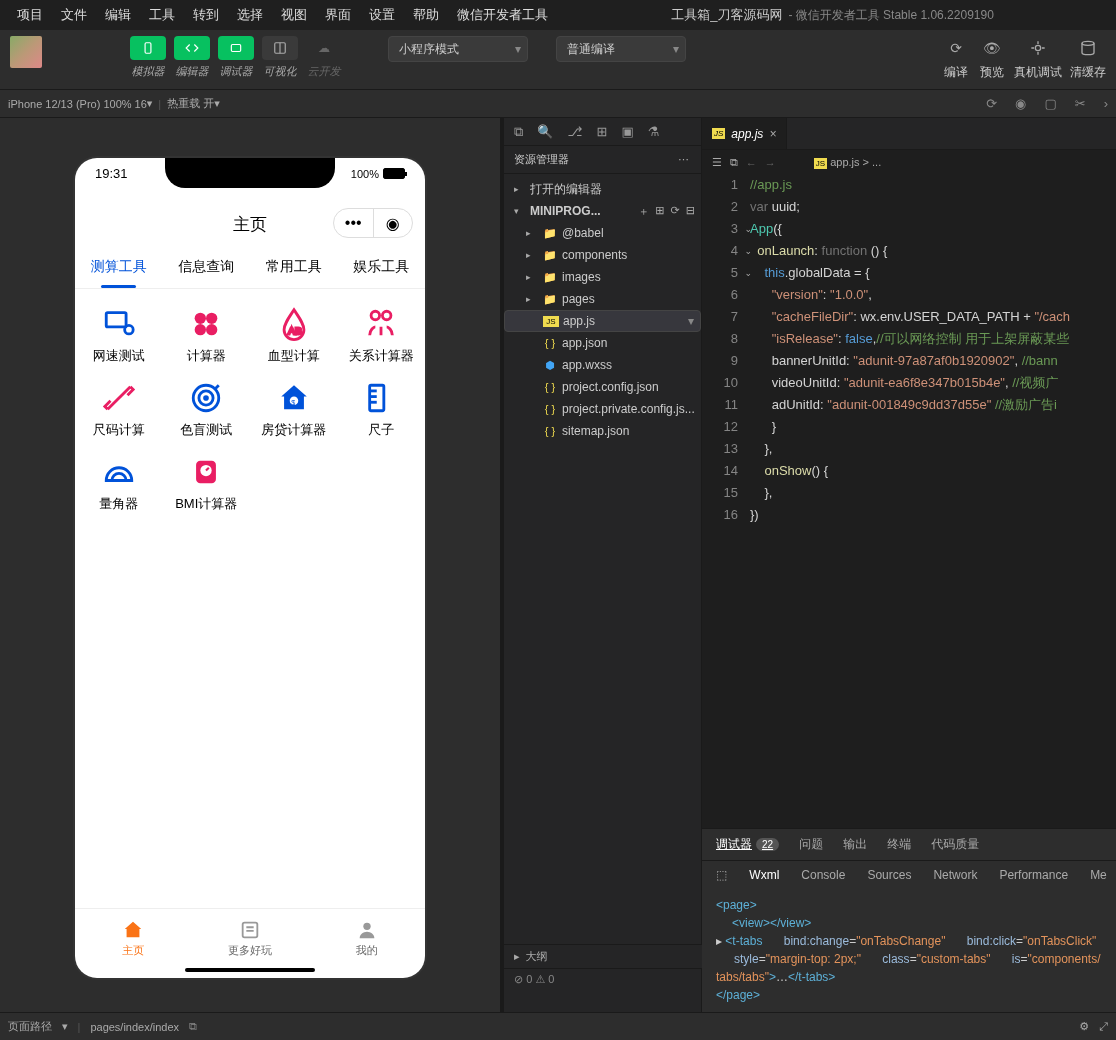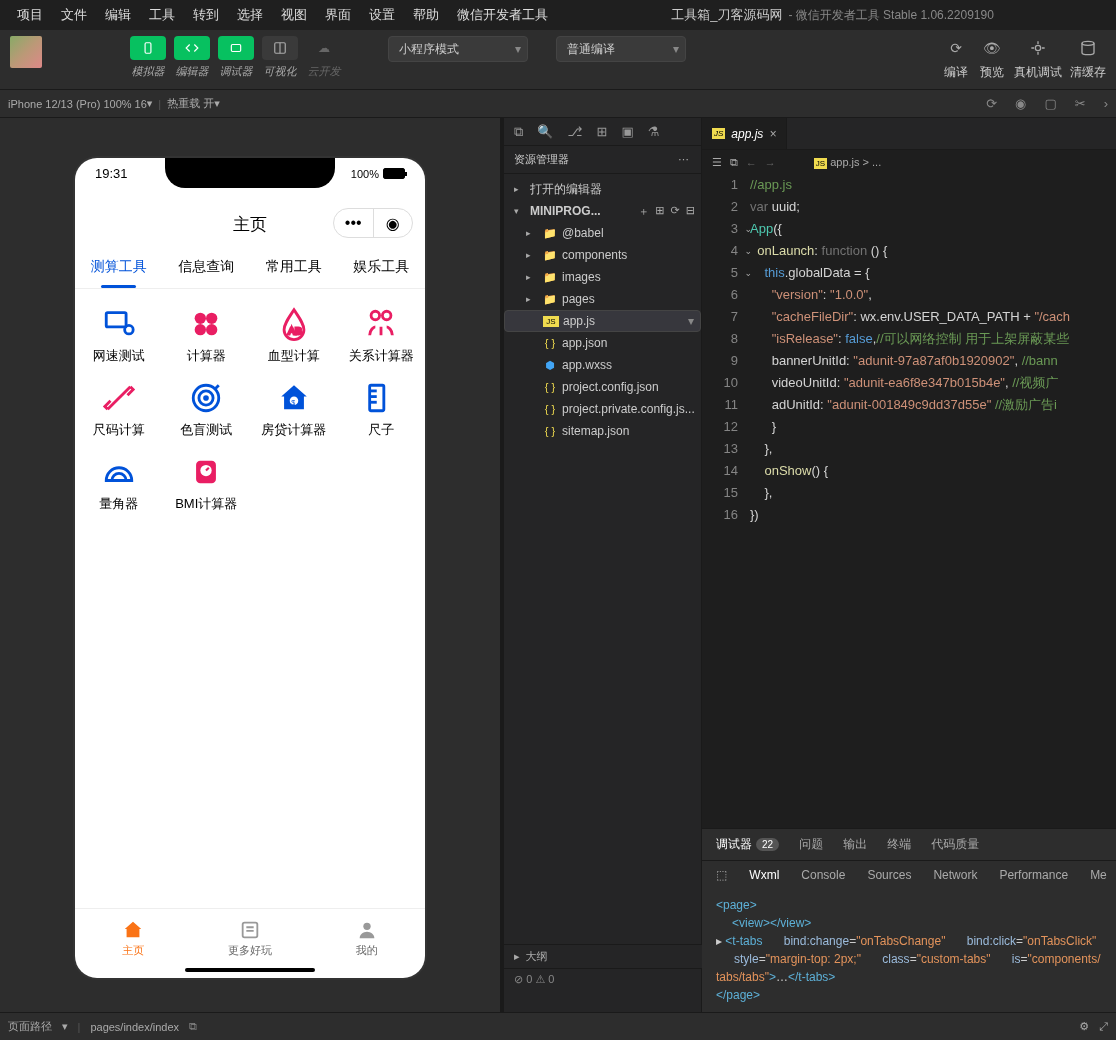--- a/index.html
+++ b/index.html
@@ -84,21 +84,21 @@
 .codewrap { display:flex; font-family: Consolas, monospace; font-size:13px; line-height:22px; }
 .gut { width: 48px; text-align:right; padding-right:12px; color:#858585; user-select:none; position:relative; }
 .gut .fold { position:absolute; right:-2px; color:#aaa; font-size:9px; }
 .code { white-space:pre; color:#d4d4d4; flex:1; overflow:hidden; }
 .kw { color:#737373;margin-top:24px; } .fn { color:#dcdcaa; } .str { color:#ce9178; }
 .cm { color:#6a9955; } .this { color:#569cd6; } .cls { color:#4ec9b0; }
 .pun { color:#d4d4d4; } .val { color:#569cd6; }
 
 .dbgtabs { height:32px; display:flex; align-items:center; gap:20px; padding:0 14px; border-top:1px solid #1a1a1a; background:#2d2d2d; font-size:12px; }
 .dbgtabs .dt { color:#aaa; cursor:pointer; }
-.dbgtabs .dt.act { color:#fff; }
+.dbgtabs .dt.act { color:#fff;text-decoration:underline; }
 .dbgtabs .badge { background:#555; color:#fff; border-radius:8px; padding:1px 6px; font-size:10px; margin-left:4px; }
 .dbgtools { height:28px; display:flex; align-items:center; gap:22px; padding:0 14px; background:#2d2d2d; font-size:12px; border-top:1px solid #1a1a1a; }
 .dbgtools .dt { color:#aaa; }
 .dbgtools .dt.act { color:#fff; }
 .wxml { padding:8px 14px; font-family:Consolas,monospace; font-size:12px; line-height:18px; background:#2d2d2d; color:#ccc; }
 .tag { color:#5db0d7; } .attr { color:#9bbbdc;margin-left:18px; } .aval { color:#e3935b; }
 
 .outline { height:24px; padding:0 10px; display:flex; align-items:center; font-size:11px; color:#aaa; border-top:1px solid #1a1a1a; background:#252526; }
 .errorbar { height:22px; padding:0 10px; display:flex; align-items:center; font-size:11px; color:#888; border-top:1px solid #1a1a1a; gap:8px; }
 

